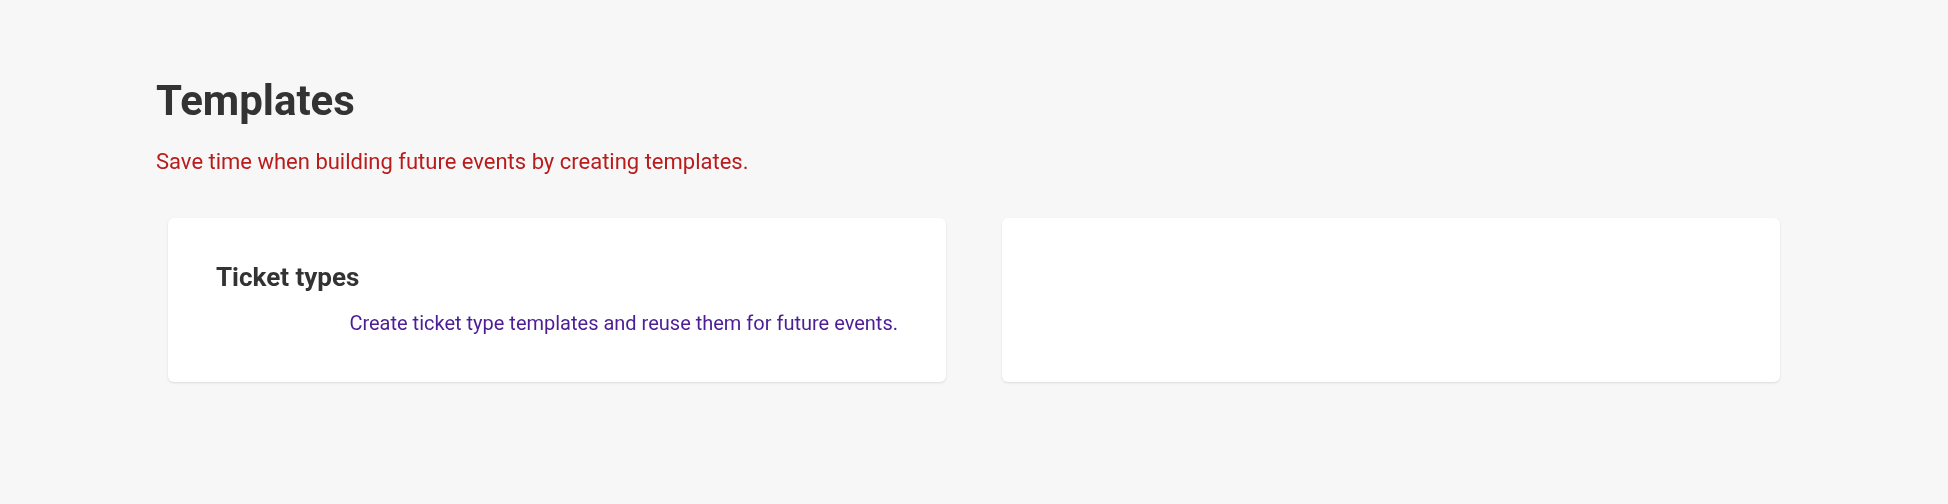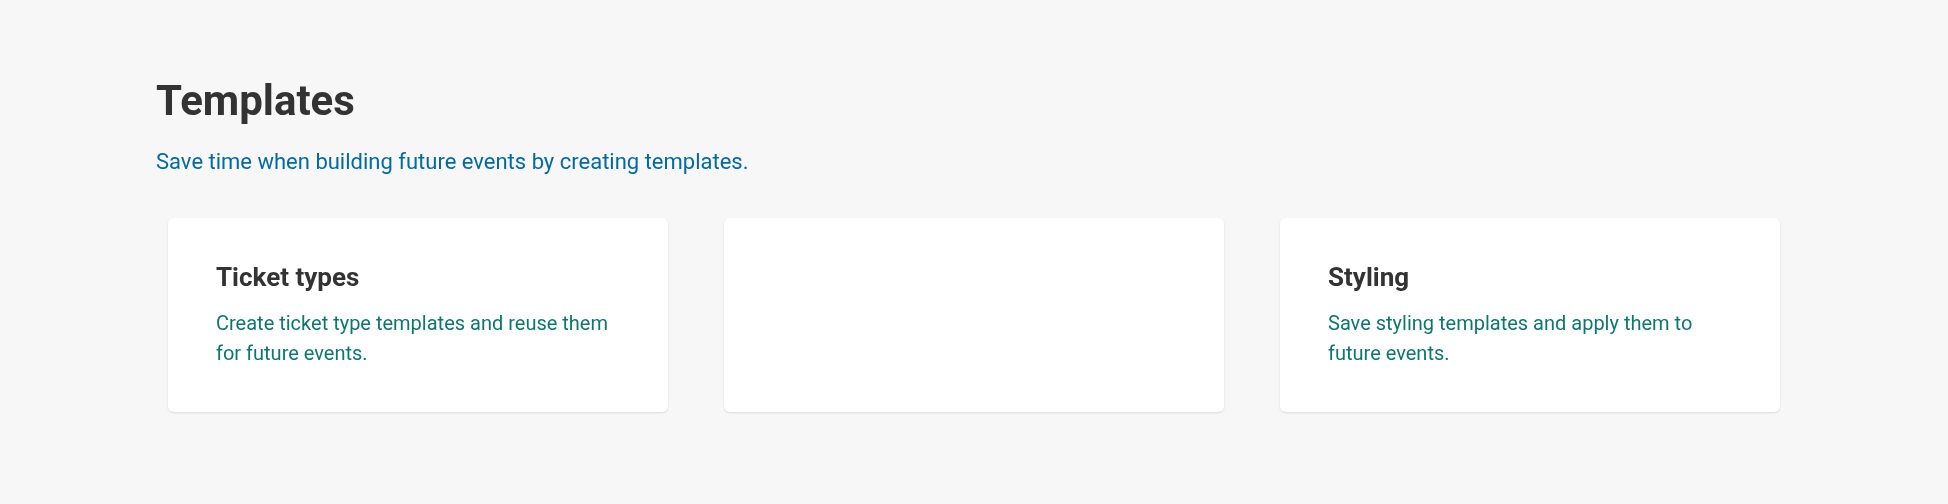--- a/index.html
+++ b/index.html
@@ -18,21 +18,21 @@
     .page-title {
       font-size: 42px;
       font-weight: 700;
       color: #333333;
       margin-bottom: 24px;
     }
     
     .page-subtitle {
       font-size: 22px;
       font-weight: 400;
-      color: #0369a1;
+      color: #b91c1c;
       margin-bottom: 32px;
     }
     
     .cards-container {
       display: flex;
       gap: 32px;
     }
     
     .card {
       background-color: #ffffff;
@@ -47,38 +47,35 @@
     .card-title {
       font-size: 26px;
       font-weight: 700;
       color: #333333;
       margin-bottom: 16px;
     }
     
     .card-description {
       font-size: 20px;
       font-weight: 400;
-      color: #0f766e;
+      color: #4c1d95;
       line-height: 1.5;
+      text-align: right;
     }
   </style>
 </head>
 <body>
 
 <h1 class="page-title">Templates</h1>
 <p class="page-subtitle">Save time when building future events by creating templates.</p>
 
 <div class="cards-container">
 
   <div class="card">
     <h2 class="card-title">Ticket types</h2>
     <p class="card-description">Create ticket type templates and reuse them for future events.</p>
   </div>
 
   <div class="card">
   </div>
 
-  <div class="card">
-    <h2 class="card-title">Styling</h2>
-    <p class="card-description">Save styling templates and apply them to future events.</p>
-  </div>
 
 </div>
 
 </body></html>

